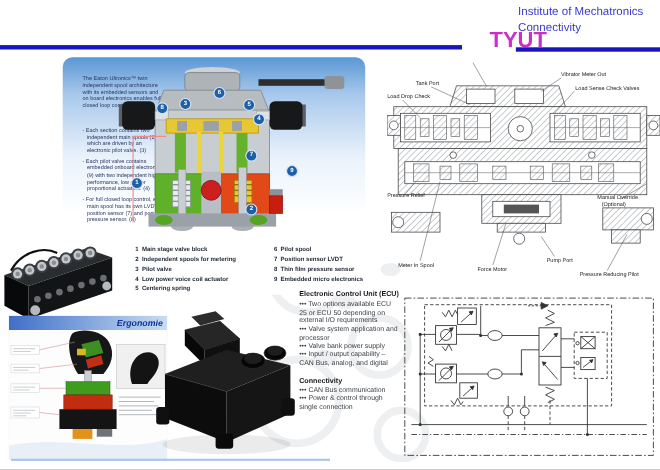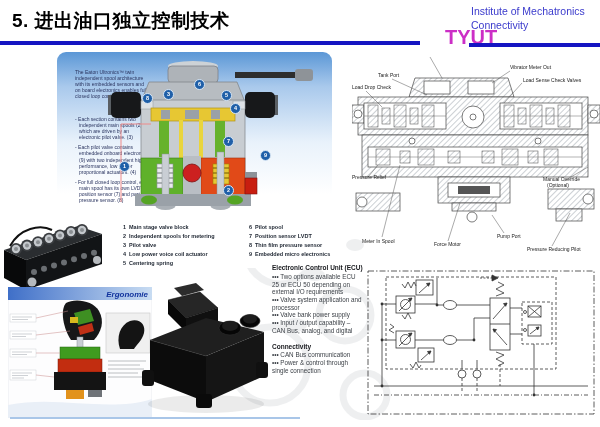--- a/index.html
+++ b/index.html
@@ -58,21 +58,20 @@
       <circle cx="45" cy="160" r="38"></circle>
         <circle cx="140" cy="190" r="22"></circle>
     </g>
     <g fill="#9aa0a8">
         <ellipse cx="90" cy="70" rx="10" ry="6"></ellipse>
         <ellipse cx="70" cy="120" rx="12" ry="7"></ellipse>
         <ellipse cx="130" cy="40" rx="9" ry="6"></ellipse>
       </g>
   </svg>
 
-  <div class="abs title">5. 进出油口独立控制技术</div>
   <div class="abs institute">
     <div>Institute of Mechatronics</div>
     <div>Connectivity</div>
   </div>
   <div class="abs rule-left"></div>
   <div class="abs logo">TYUT</div>
   <div class="abs rule-right"></div>
 
   <div class="abs eaton">
     <div class="abs intro">The Eaton Ultronics™ twin independent spool architecture with its embedded sensors and on board electronics enables full closed loop control.</div>

